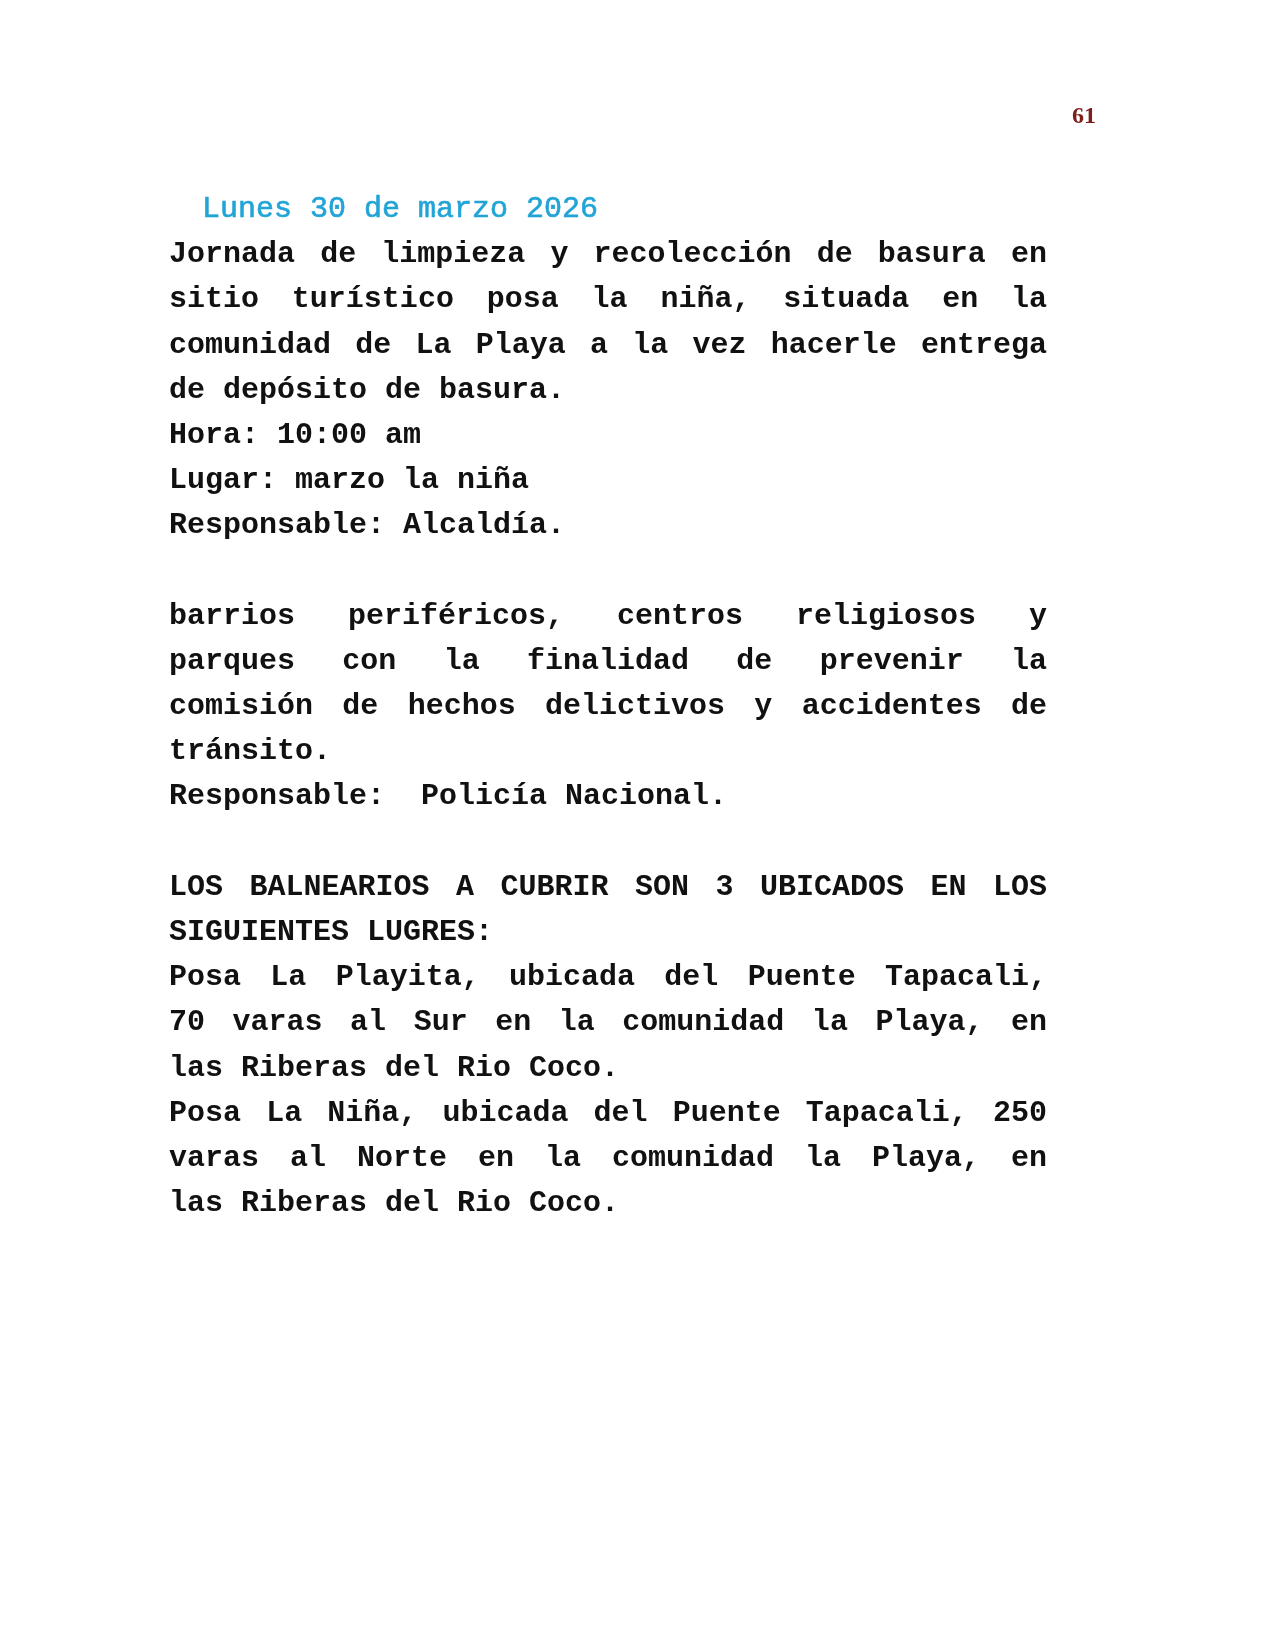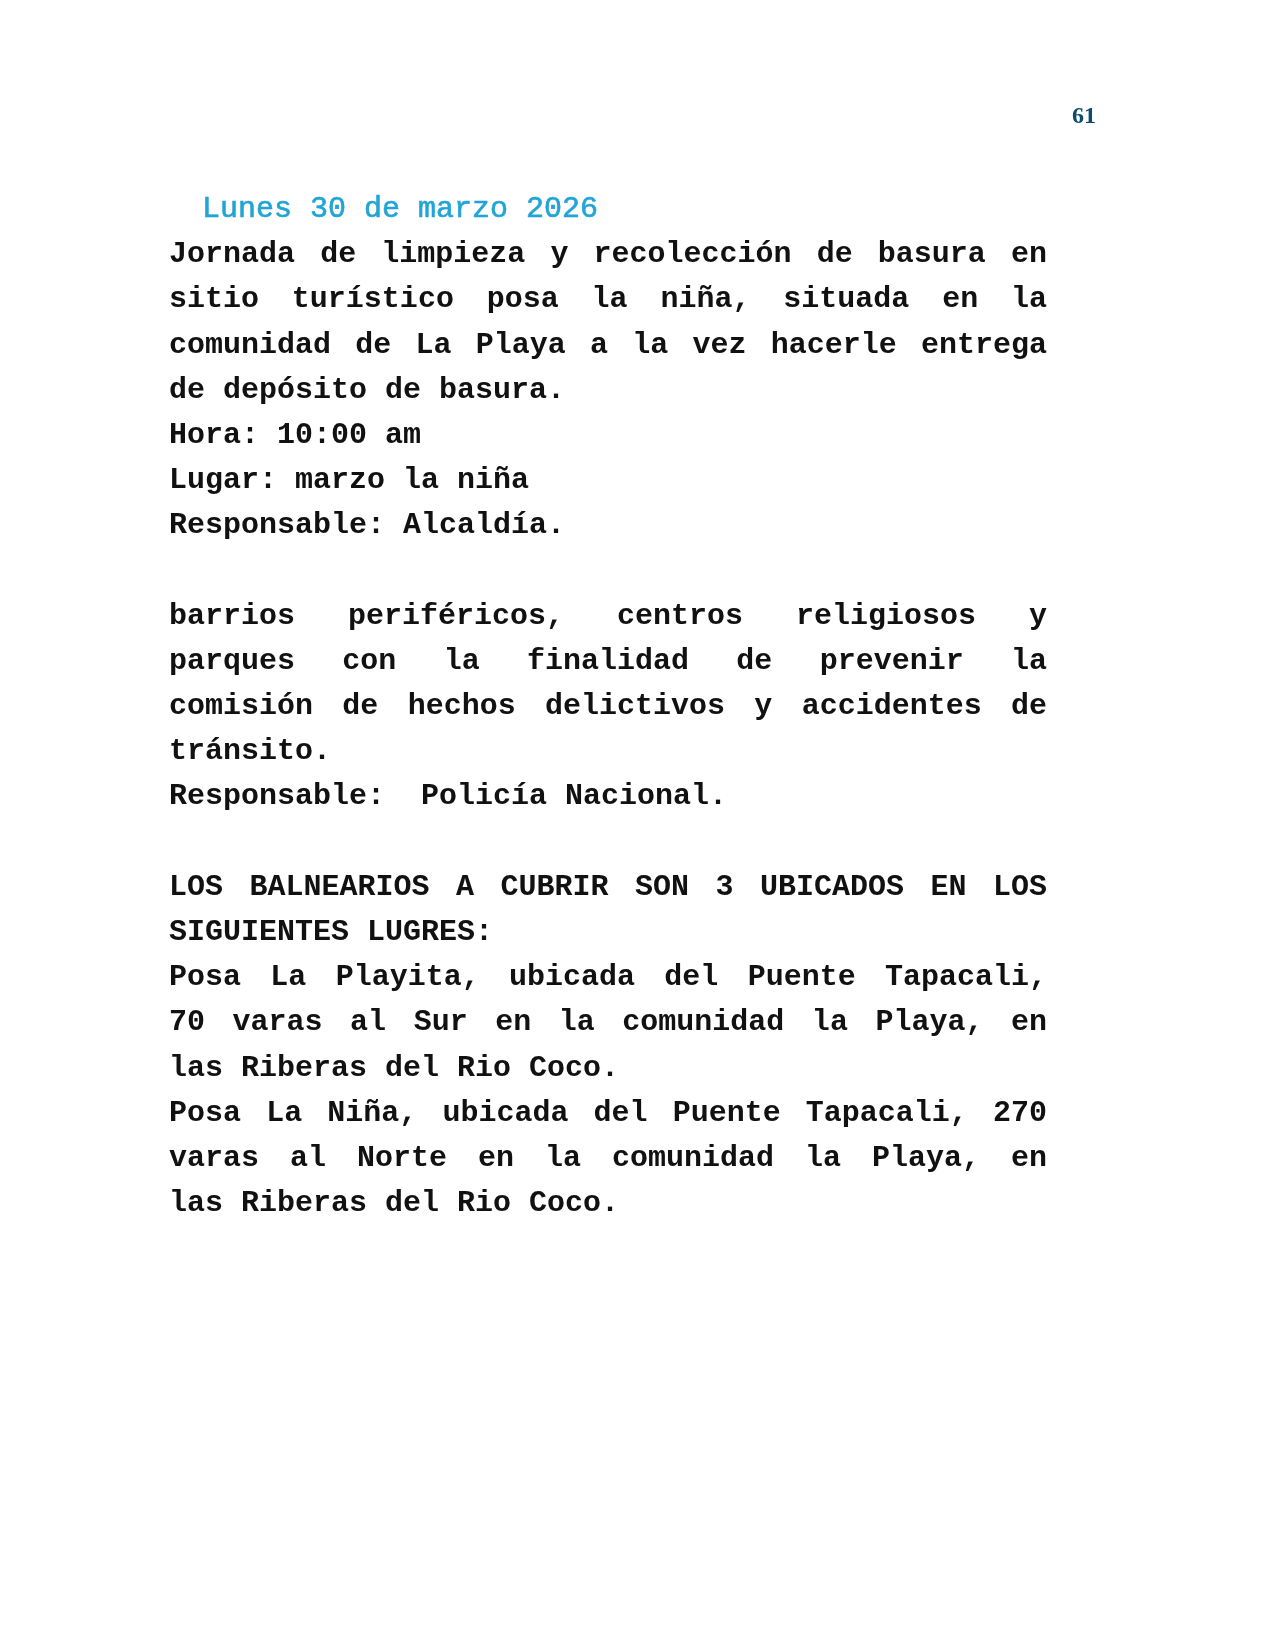--- a/index.html
+++ b/index.html
@@ -15,21 +15,21 @@
     }
     .page-number {
       position: absolute;
       top: 100px;
       left: 1040px;
       width: 56px;
       text-align: right;
       font-family: "Liberation Serif", "DejaVu Serif", serif;
       font-weight: bold;
       font-size: 24px;
-      color: #0c4a6e;
+      color: #7f1d1d;
       line-height: 30px;
     }
     .content {
       position: absolute;
       left: 169px;
       top: 187px;
       width: 878px;
       font-family: "Liberation Mono", "DejaVu Sans Mono", monospace;
       font-weight: bold;
       font-size: 30px;
@@ -97,18 +97,18 @@
     <span class="line">SIGUIENTES LUGRES:</span>
   </div>
 
   <div>
     <span class="justify">Posa La Playita, ubicada del Puente Tapacali,</span>
     <span class="justify">70 varas al Sur en la comunidad la Playa, en</span>
     <span class="line">las Riberas del Rio Coco.</span>
   </div>
 
   <div>
-    <span class="justify">Posa La Niña, ubicada del Puente Tapacali, 270</span>
+    <span class="justify">Posa La Niña, ubicada del Puente Tapacali, 250</span>
     <span class="justify">varas al Norte en la comunidad la Playa, en</span>
     <span class="line">las Riberas del Rio Coco.</span>
   </div>
 
 </div>
 
 </body></html>

